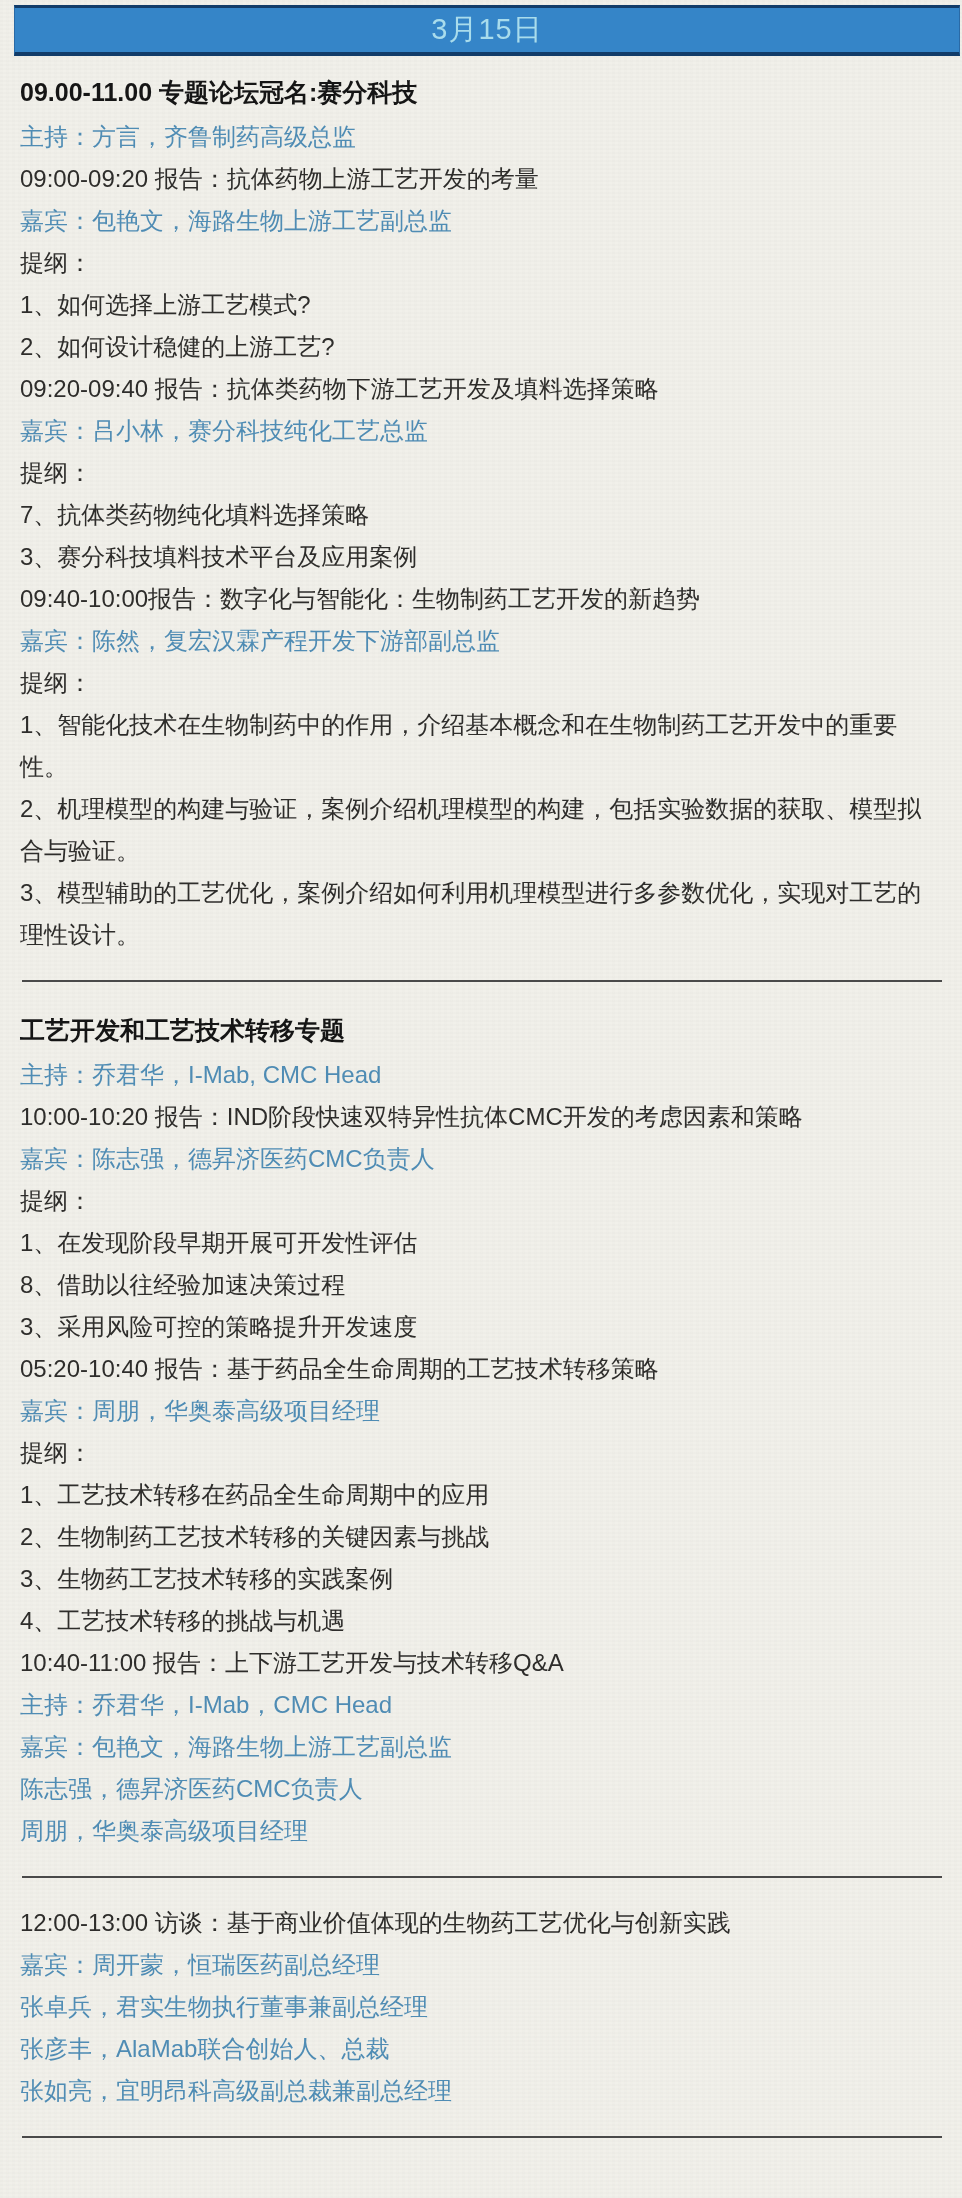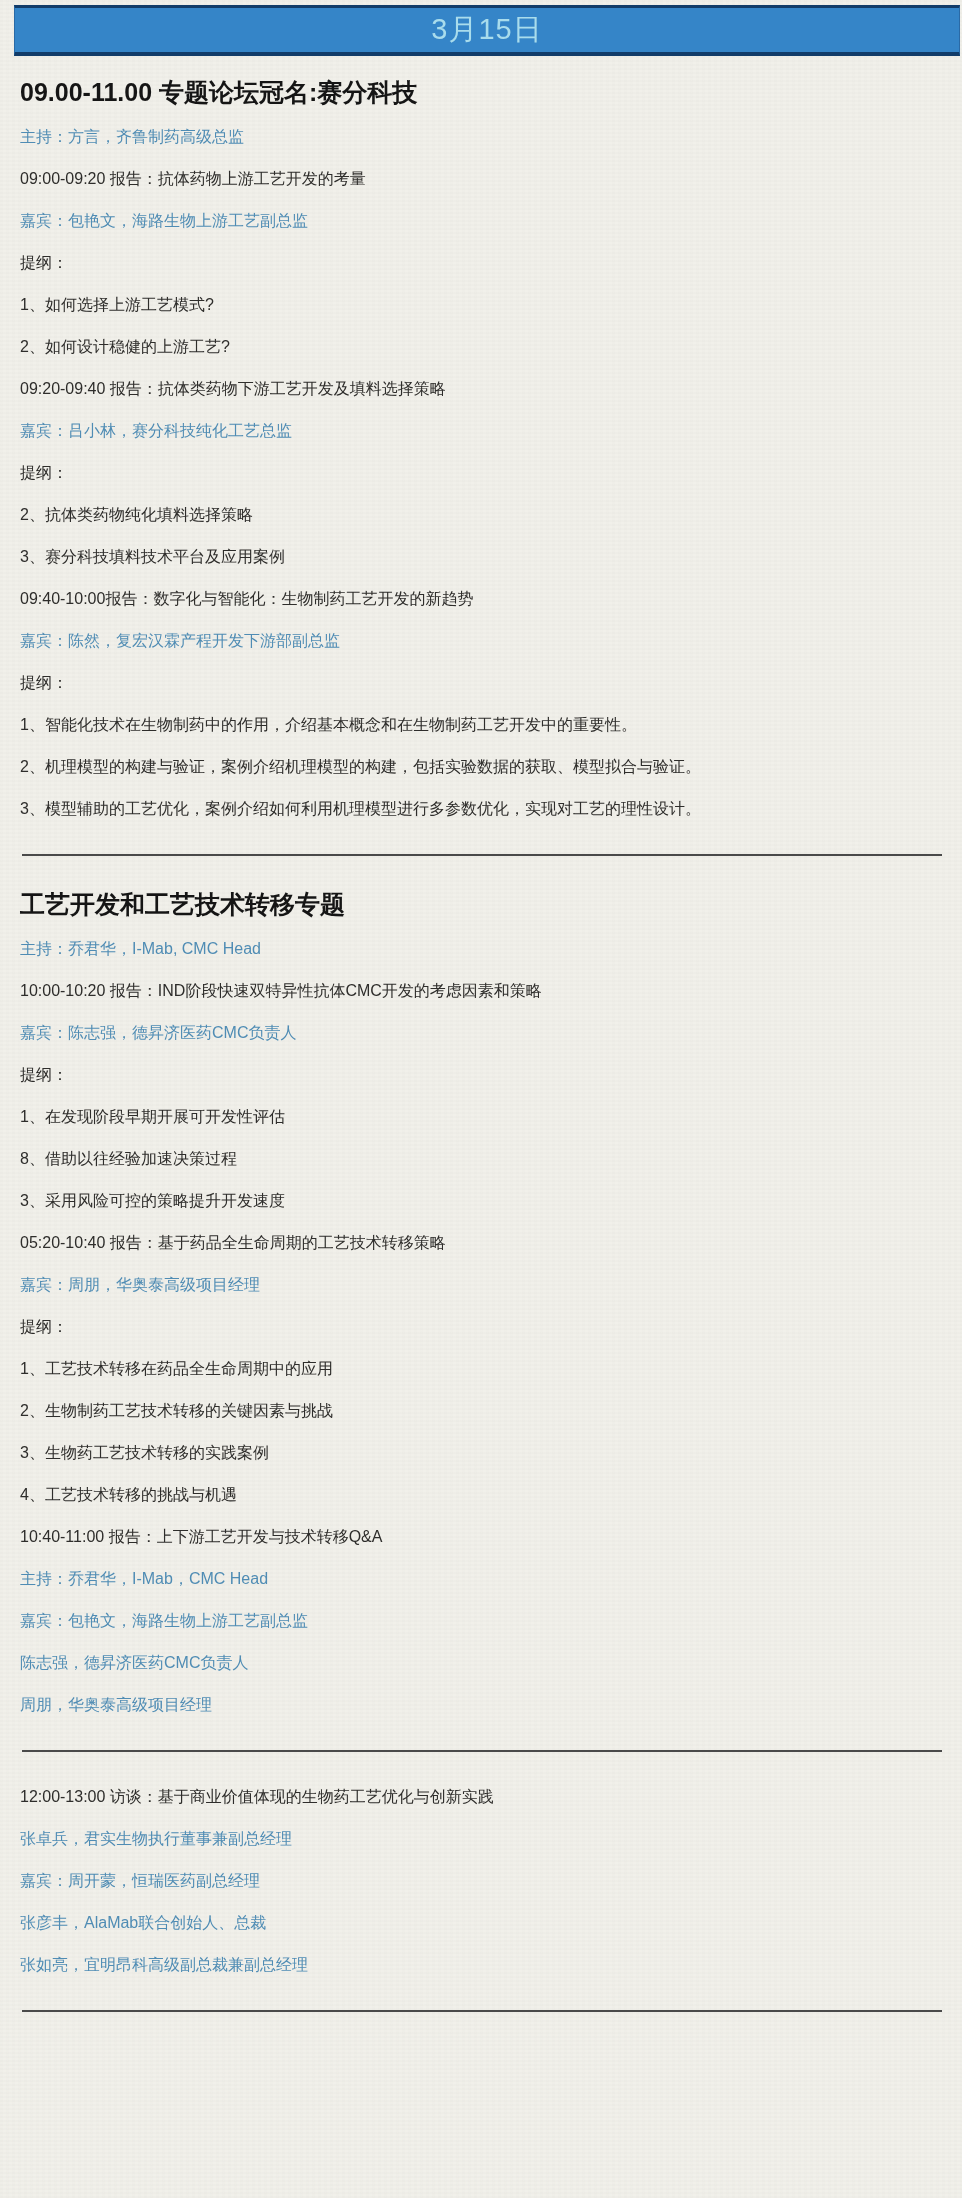--- a/index.html
+++ b/index.html
@@ -43,21 +43,21 @@
     color: #a9dcec;
     font-size: 29px;
     letter-spacing: 1px;
   }
   .content {
     position: relative;
     padding: 12px 18px 0 20px;
   }
   .content p {
     margin: 0;
-    font-size: 16px;
+    font-size: 24px;
     line-height: 42px;
     color: #2e2d2b;
     word-break: break-word;
   }
   .content p.title {
     font-weight: bold;
     font-size: 25px;
     line-height: 48px;
     color: #151515;
   }
@@ -81,21 +81,21 @@
       <p class="title">09.00-11.00 专题论坛冠名:赛分科技</p>
       <p class="speaker">主持：方言，齐鲁制药高级总监</p>
       <p class="agenda">09:00-09:20 报告：抗体药物上游工艺开发的考量</p>
       <p class="speaker">嘉宾：包艳文，海路生物上游工艺副总监</p>
       <p class="agenda">提纲：</p>
       <p class="agenda">1、如何选择上游工艺模式?</p>
       <p class="agenda">2、如何设计稳健的上游工艺?</p>
       <p class="agenda">09:20-09:40 报告：抗体类药物下游工艺开发及填料选择策略</p>
       <p class="speaker">嘉宾：吕小林，赛分科技纯化工艺总监</p>
       <p class="agenda">提纲：</p>
-      <p class="agenda">2、抗体类药物纯化填料选择策略</p>
+      <p class="agenda">7、抗体类药物纯化填料选择策略</p>
       <p class="agenda">3、赛分科技填料技术平台及应用案例</p>
       <p class="agenda">09:40-10:00报告：数字化与智能化：生物制药工艺开发的新趋势</p>
       <p class="speaker">嘉宾：陈然，复宏汉霖产程开发下游部副总监</p>
       <p class="agenda">提纲：</p>
       <p class="agenda">1、智能化技术在生物制药中的作用，介绍基本概念和在生物制药工艺开发中的重要性。</p>
       <p class="agenda">2、机理模型的构建与验证，案例介绍机理模型的构建，包括实验数据的获取、模型拟合与验证。</p>
       <p class="agenda">3、模型辅助的工艺优化，案例介绍如何利用机理模型进行多参数优化，实现对工艺的理性设计。</p>
       <hr class="divider">
       <p class="title">工艺开发和工艺技术转移专题</p>
       <p class="speaker">主持：乔君华，I-Mab, CMC Head</p>
@@ -112,19 +112,19 @@
       <p class="agenda">2、生物制药工艺技术转移的关键因素与挑战</p>
       <p class="agenda">3、生物药工艺技术转移的实践案例</p>
       <p class="agenda">4、工艺技术转移的挑战与机遇</p>
       <p class="agenda">10:40-11:00 报告：上下游工艺开发与技术转移Q&amp;A</p>
       <p class="speaker">主持：乔君华，I-Mab，CMC Head</p>
       <p class="speaker">嘉宾：包艳文，海路生物上游工艺副总监</p>
       <p class="speaker">陈志强，德昇济医药CMC负责人</p>
       <p class="speaker">周朋，华奥泰高级项目经理</p>
       <hr class="divider">
       <p class="agenda">12:00-13:00 访谈：基于商业价值体现的生物药工艺优化与创新实践</p>
+      <p class="speaker">嘉宾：周开蒙，恒瑞医药副总经理</p>
       <p class="speaker">张卓兵，君实生物执行董事兼副总经理</p>
-      <p class="speaker">嘉宾：周开蒙，恒瑞医药副总经理</p>
       <p class="speaker">张彦丰，AlaMab联合创始人、总裁</p>
       <p class="speaker">张如亮，宜明昂科高级副总裁兼副总经理</p>
       <hr class="divider">
     </div>
 </div>
 
 </body></html>

